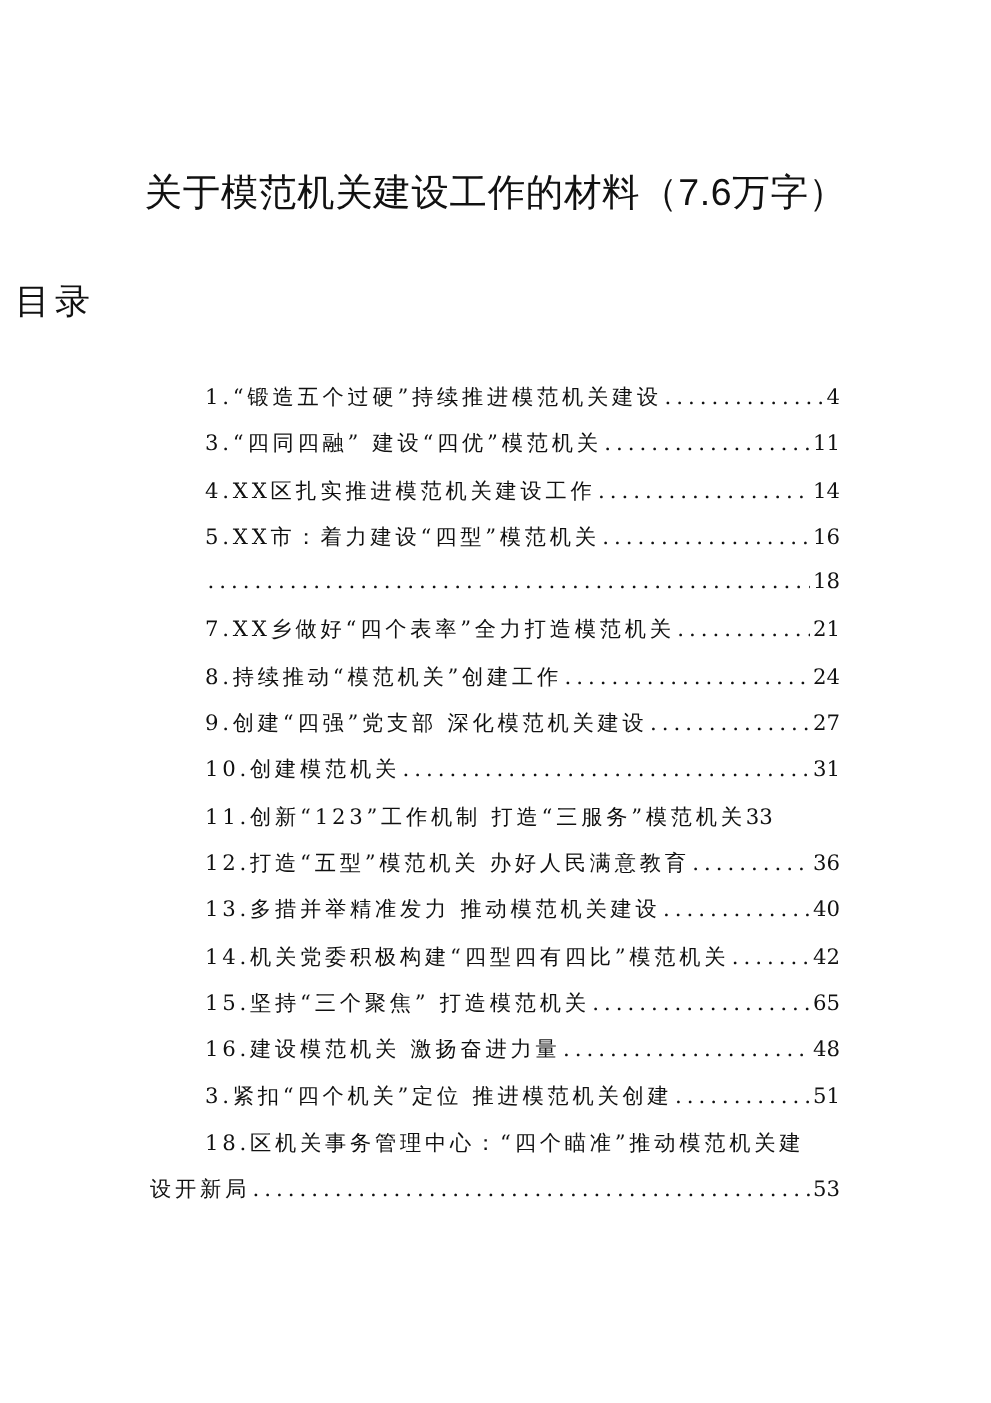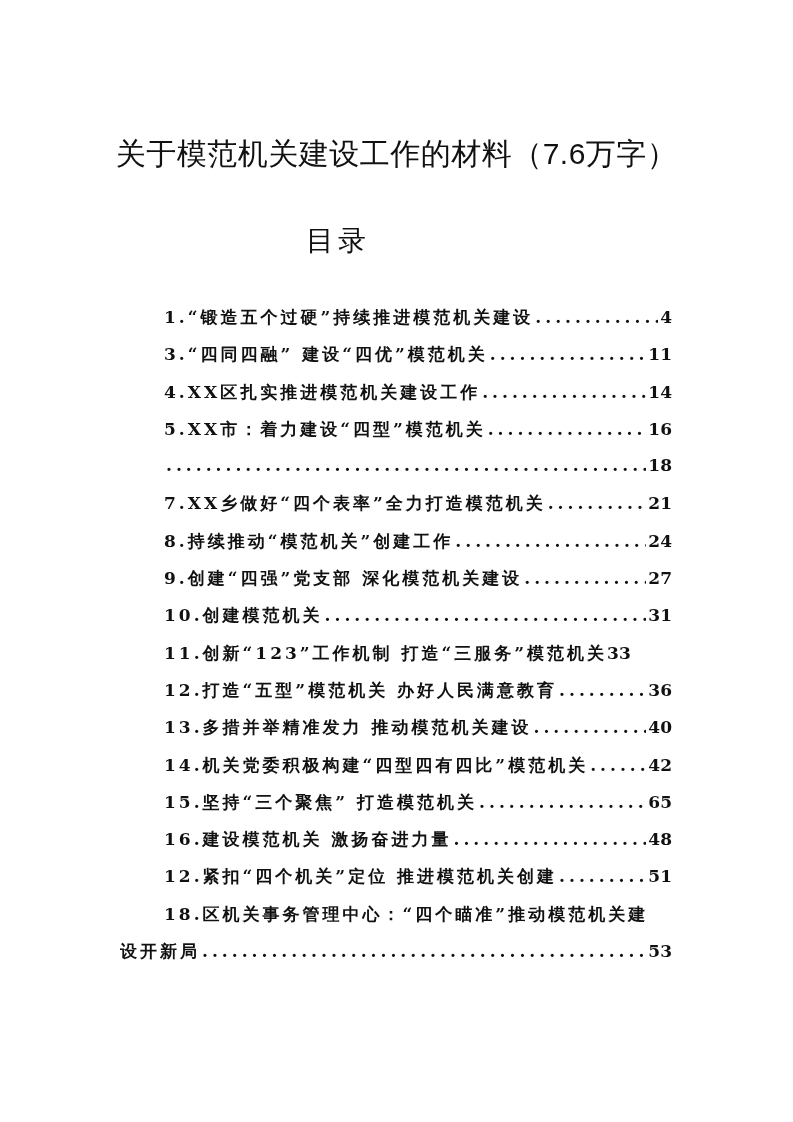--- a/index.html
+++ b/index.html
@@ -1,24 +1,24 @@
 <!DOCTYPE html>
 <html><head>
 <meta charset="utf-8">
 <style>
   html, body { margin:0; padding:0; background:#ffffff; }
   body { width:793px; height:1122px; position:relative; overflow:hidden;
          font-family:"DejaVu Serif","Liberation Serif",serif; color:#111; }
   .title { position:absolute; top:134px; left:0; width:793px; text-align:center;
            font-size:30px; letter-spacing:0.5px; font-family:Liberation Sans, sans-serif; }
-  .toc-heading { position:absolute; top:222px; left:2px; width:672px; text-align:center;
+  .toc-heading { position:absolute; top:222px; left:12px; width:672px; text-align:left;
            font-size:28px; letter-spacing:4px; }
   .toc { position:absolute; top:306px; left:164px; width:508px; }
   .toc-row { display:flex; align-items:baseline; height:37.3px; font-size:17px;
-             letter-spacing:3px; white-space:nowrap; overflow:hidden;font-weight:bold; }
+             letter-spacing:3px; white-space:nowrap; overflow:hidden; }
   .toc-row .label { flex:0 0 auto; }
   .toc-row .leader { flex:1 1 auto; overflow:hidden; letter-spacing:4px; margin:0 2px; }
   .toc-row .leader::before { content:"....................................................................................................."; }
   .toc-row .page { flex:0 0 auto; letter-spacing:0; }
   .toc-row.wrap1 { }
   .toc-row.wrap2 { margin-left:-44px; width:552px; }
 </style>
 </head>
 <body>
 
@@ -94,21 +94,21 @@
       <span class="label">15.坚持“三个聚焦” 打造模范机关</span>
       <span class="leader"></span>
       <span class="page">65</span>
     </div>
   <div class="toc-row">
       <span class="label">16.建设模范机关 激扬奋进力量</span>
       <span class="leader"></span>
       <span class="page">48</span>
     </div>
   <div class="toc-row">
-      <span class="label">12.紧扣“四个机关”定位 推进模范机关创建</span>
+      <span class="label">3.紧扣“四个机关”定位 推进模范机关创建</span>
       <span class="leader"></span>
       <span class="page">51</span>
     </div>
   <div class="toc-row wrap1">
       <span class="label">18.区机关事务管理中心：“四个瞄准”推动模范机关建</span>
     </div>
   <div class="toc-row wrap2">
       <span class="label">设开新局</span>
       <span class="leader"></span>
       <span class="page">53</span>

